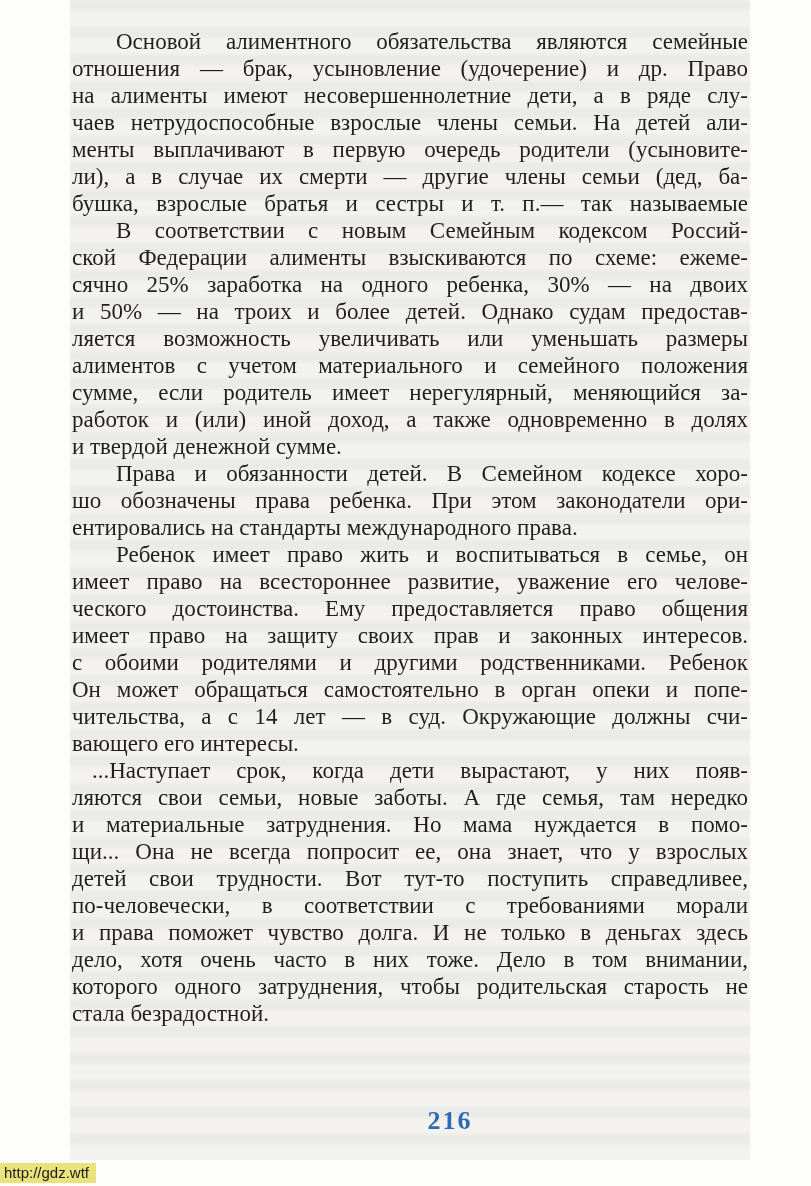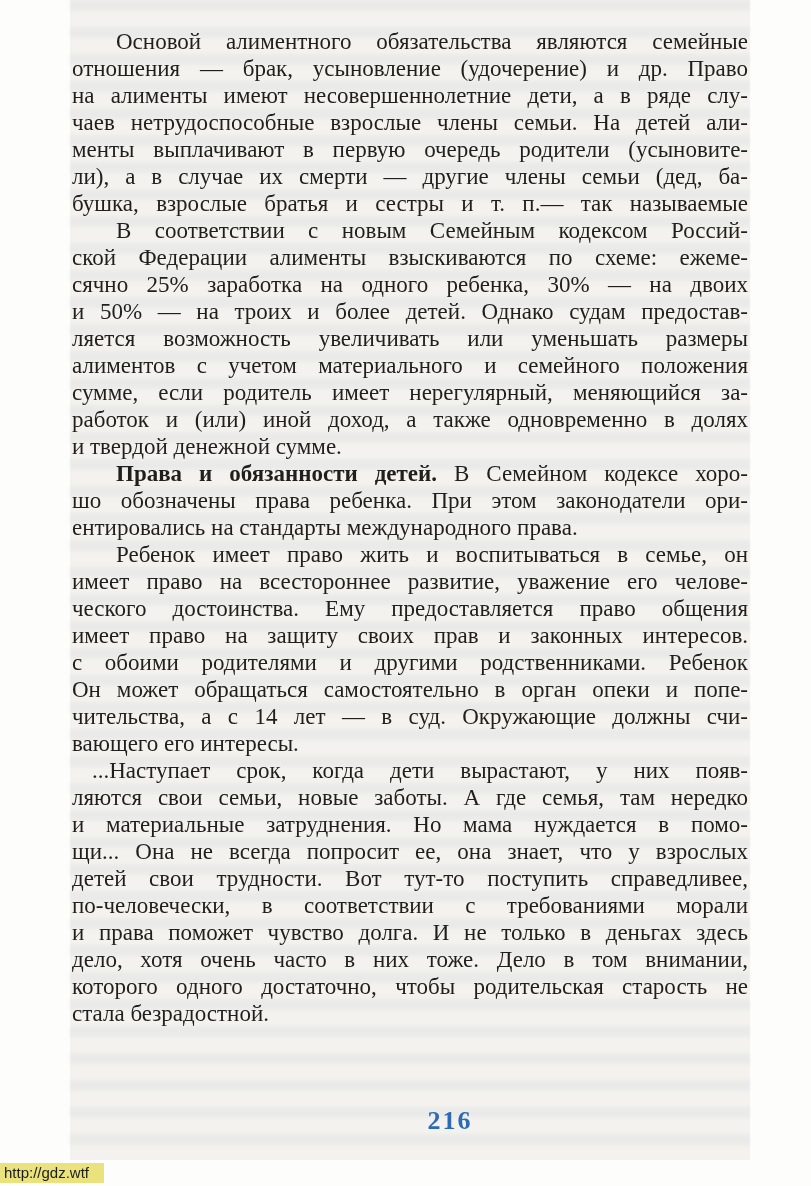--- a/index.html
+++ b/index.html
@@ -40,36 +40,36 @@
     line-height: 27px;
   }
   .para { margin: 0; }
   .line {
     text-align: justify;
     text-align-last: justify;
     white-space: normal;
   }
   .line.last { text-align-last: left; }
   .it { }
-  .bd { font-weight: bold; }
+  .bd { font-weight: normal; }
   .page-number {
     position: absolute;
     left: 0; top: 1106px;
     width: 100%;
     text-align: center;
     font-family: Liberation Serif, serif;
     font-weight: bold;
     font-size: 26px;
     letter-spacing: 2px;
     padding-left: 40px;
   }
   .watermark {
     position: absolute;
     left: 0px; bottom: 3px;
-    padding: 1px 15px 2px 4px;
+    padding: 1px 7px 2px 4px;
     background: #e9e27d;
     color: #1d1d1b;
     font-family: "Liberation Sans", sans-serif;
     font-size: 15px;
   }
 </style>
 </head>
 <body>
 
 <div class="scan-page">
@@ -113,20 +113,20 @@
         </div>
         <div class="para">
           <div class="line" style="text-indent: 20px;"><span>...Наступает срок, когда дети вырастают, у них появ-</span></div>
           <div class="line"><span>ляются свои семьи, новые заботы. А где семья, там нередко</span></div>
           <div class="line"><span>и материальные затруднения. Но мама нуждается в помо-</span></div>
           <div class="line"><span>щи... Она не всегда попросит ее, она знает, что у взрослых</span></div>
           <div class="line"><span>детей свои трудности. Вот тут-то поступить справедливее,</span></div>
           <div class="line"><span>по-человечески, в соответствии с требованиями морали</span></div>
           <div class="line"><span>и права поможет чувство долга. И не только в деньгах здесь</span></div>
           <div class="line"><span>дело, хотя очень часто в них тоже. Дело в том внимании,</span></div>
-          <div class="line"><span>которого одного достаточно, чтобы родительская старость не</span></div>
+          <div class="line"><span>которого одного затруднения, чтобы родительская старость не</span></div>
           <div class="line last"><span>стала безрадостной.</span></div>
         </div>
       </div>
     <div class="page-number" style="color: rgb(45, 106, 182);">216</div>
   </div>
   <div class="watermark" style="background: rgb(233, 226, 125);">http://gdz.wtf</div>
 </div>
 
 </body></html>

